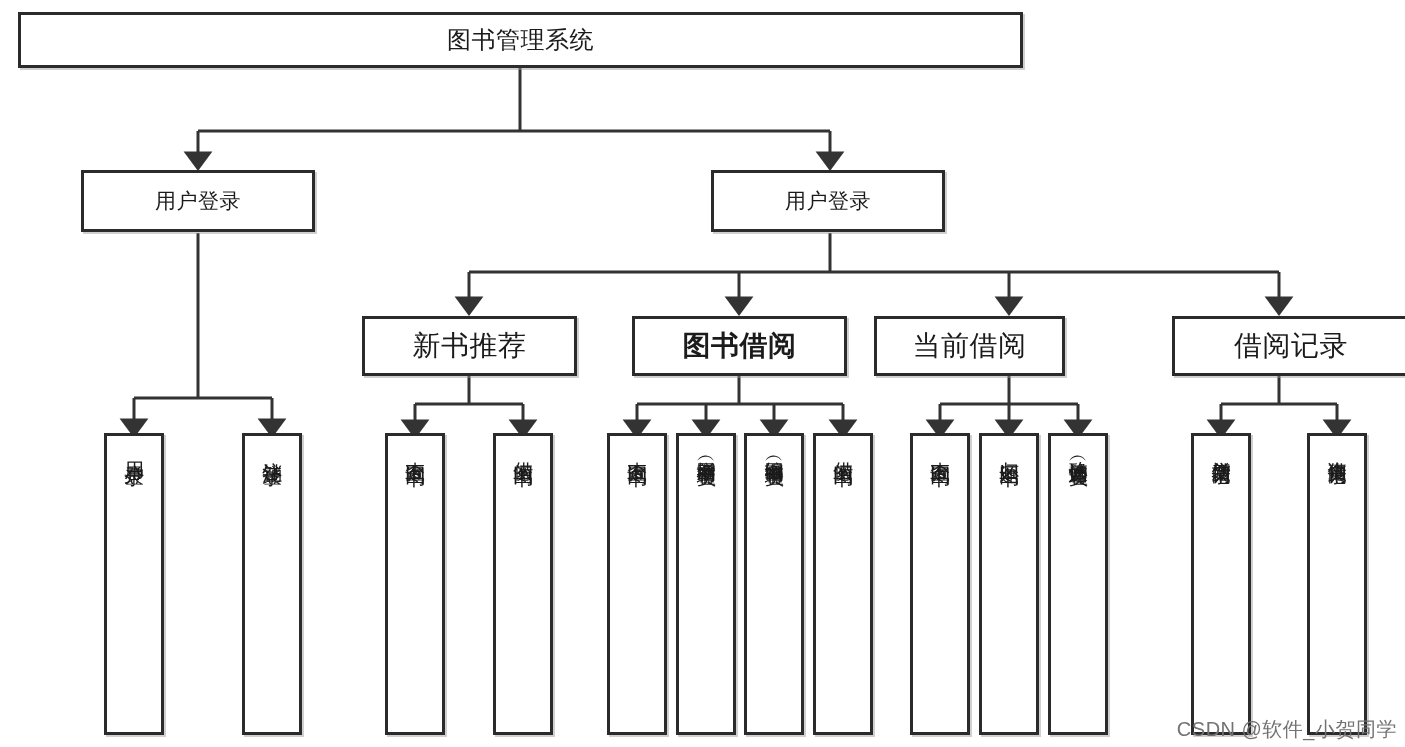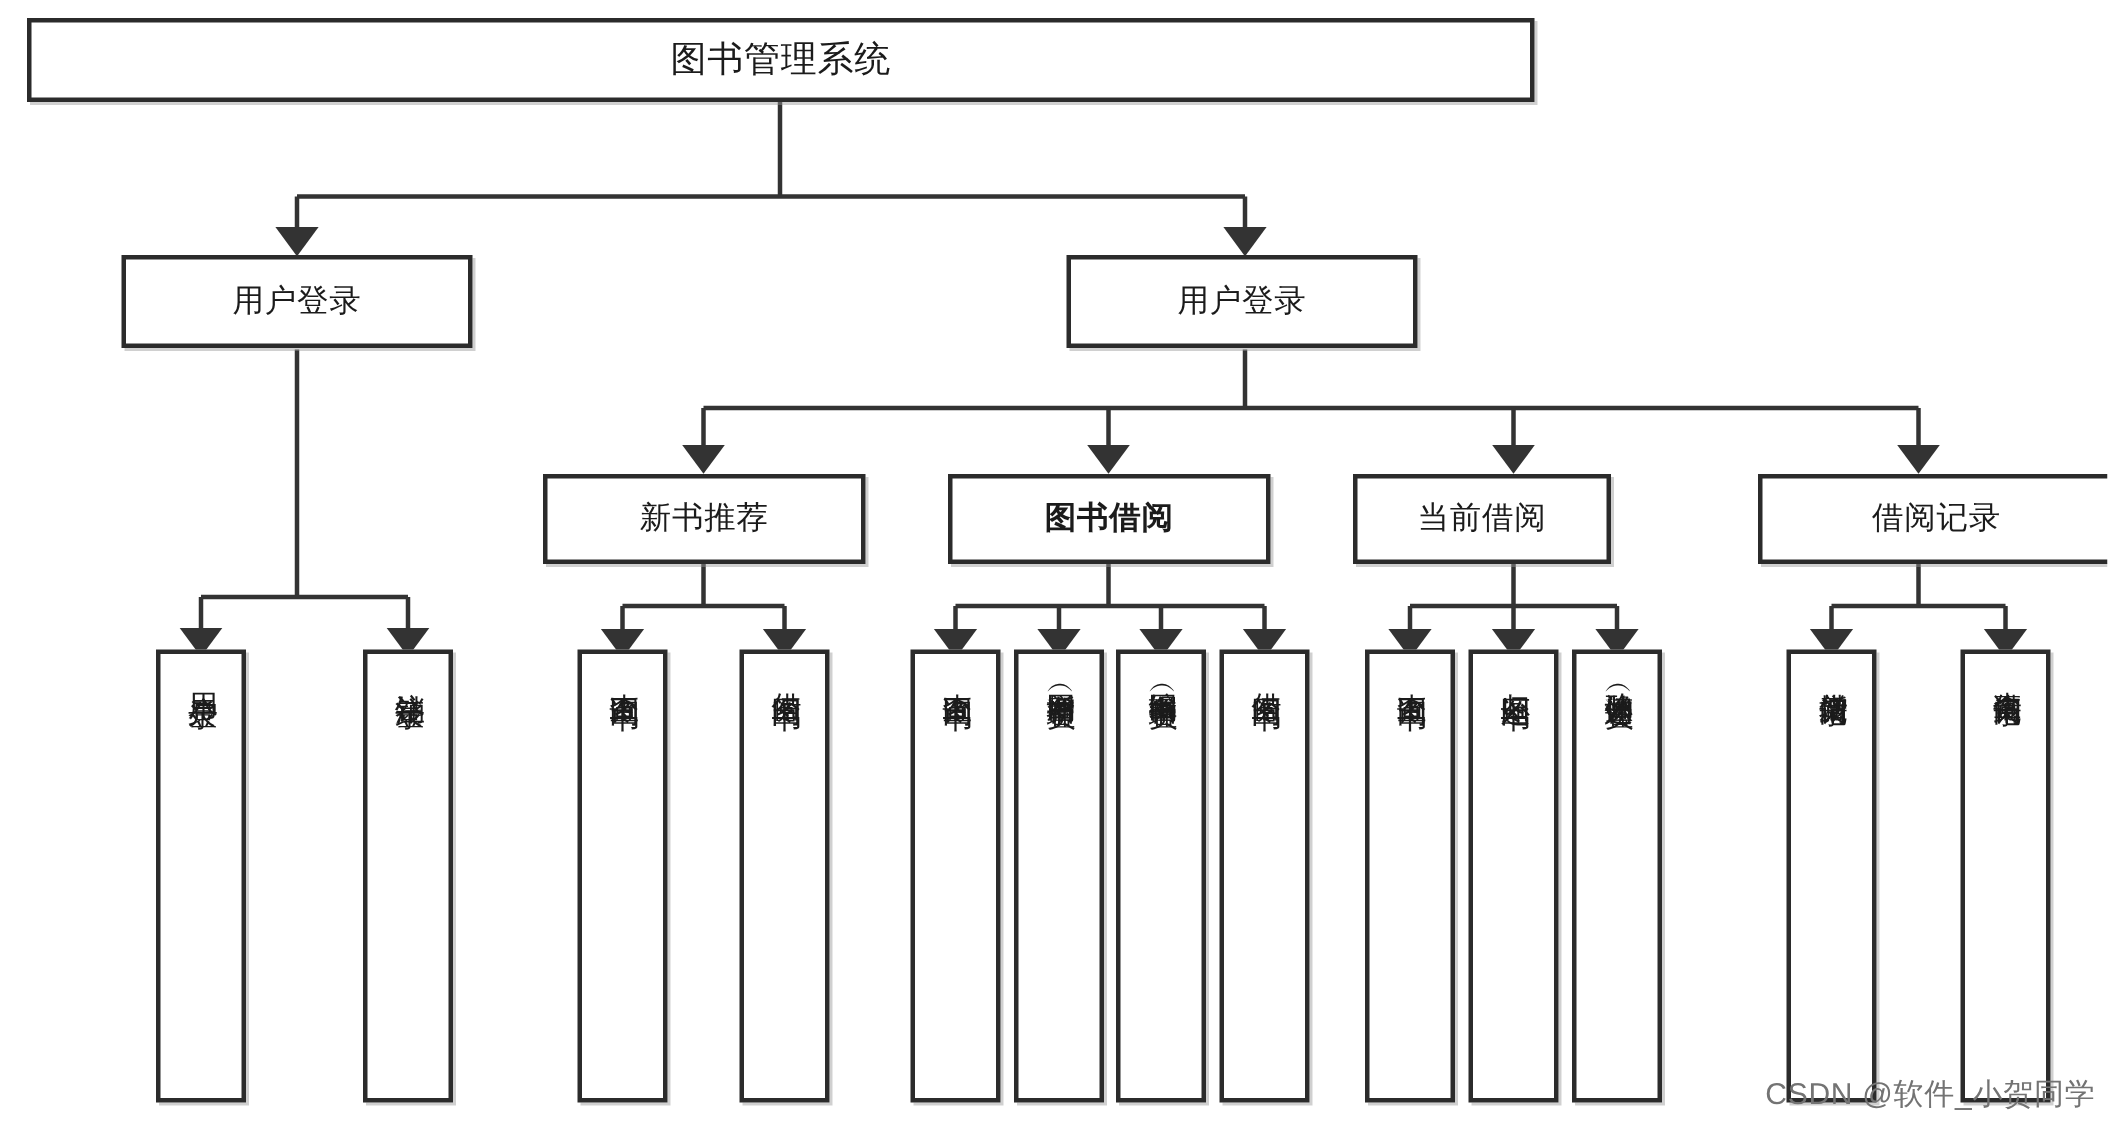--- a/index.html
+++ b/index.html
@@ -39,21 +39,21 @@
   }
   .node-label {
     font-size: 21px;
     line-height: 1.15;
     letter-spacing: 0.5px;
     color: #1b1b1b;
     white-space: nowrap;
   }
   .node.root .node-label { font-size: 24px; }
   .node.level2 .node-label { font-size: 21px; }
-  .node.level3 .node-label { font-size: 21px; }
+  .node.level3 .node-label { font-size: 28px; }
   .node.leaf {
     align-items: flex-start;
     justify-content: center;
     padding-top: 10px;
   }
   .node.leaf .node-label {
     writing-mode: vertical-rl;
     text-orientation: upright;
     font-size: 20px;
     line-height: 1.08;
@@ -140,21 +140,21 @@
   <div class="node level2" style="left:711px; top:170px; width:234px; height:62px;">
     <span class="node-label">用户登录</span>
   </div>
 
   <div class="node level3" style="left:362px; top:316px; width:215px; height:60px;">
     <span class="node-label">新书推荐</span>
   </div>
   <div class="node level3" style="left:632px; top:316px; width:215px; height:60px;font-weight:bold;">
     <span class="node-label">图书借阅</span>
   </div>
-  <div class="node level3" style="left:902px; top:316px; width:172px; height:60px;justify-content:center;">
+  <div class="node level3" style="left:874px; top:316px; width:191px; height:60px;justify-content:center;">
     <span class="node-label">当前借阅</span>
   </div>
   <div class="node level3" style="left:1172px; top:316px; width:238px; height:60px;">
     <span class="node-label">借阅记录</span>
   </div>
 
   <div class="node leaf" style="left:104px; top:433px; width:60px; height:302px;">
     <span class="node-label">用户登录</span>
   </div>
   <div class="node leaf" style="left:242px; top:433px; width:60px; height:302px;">

